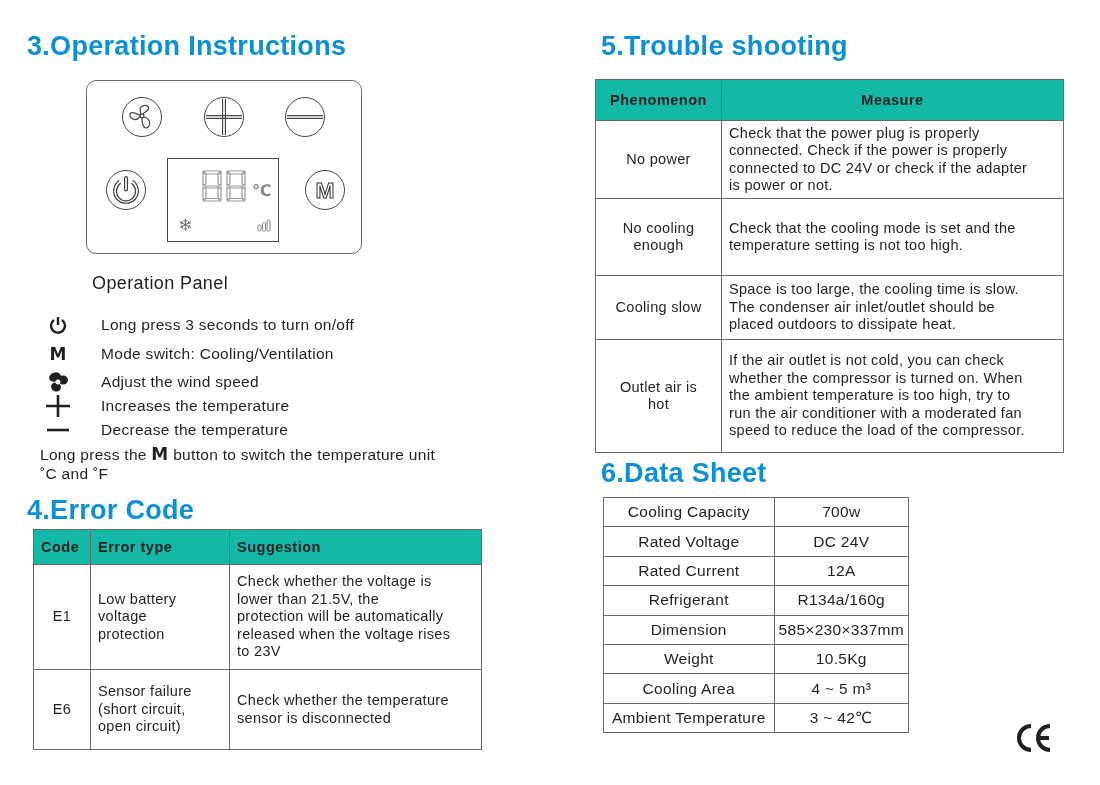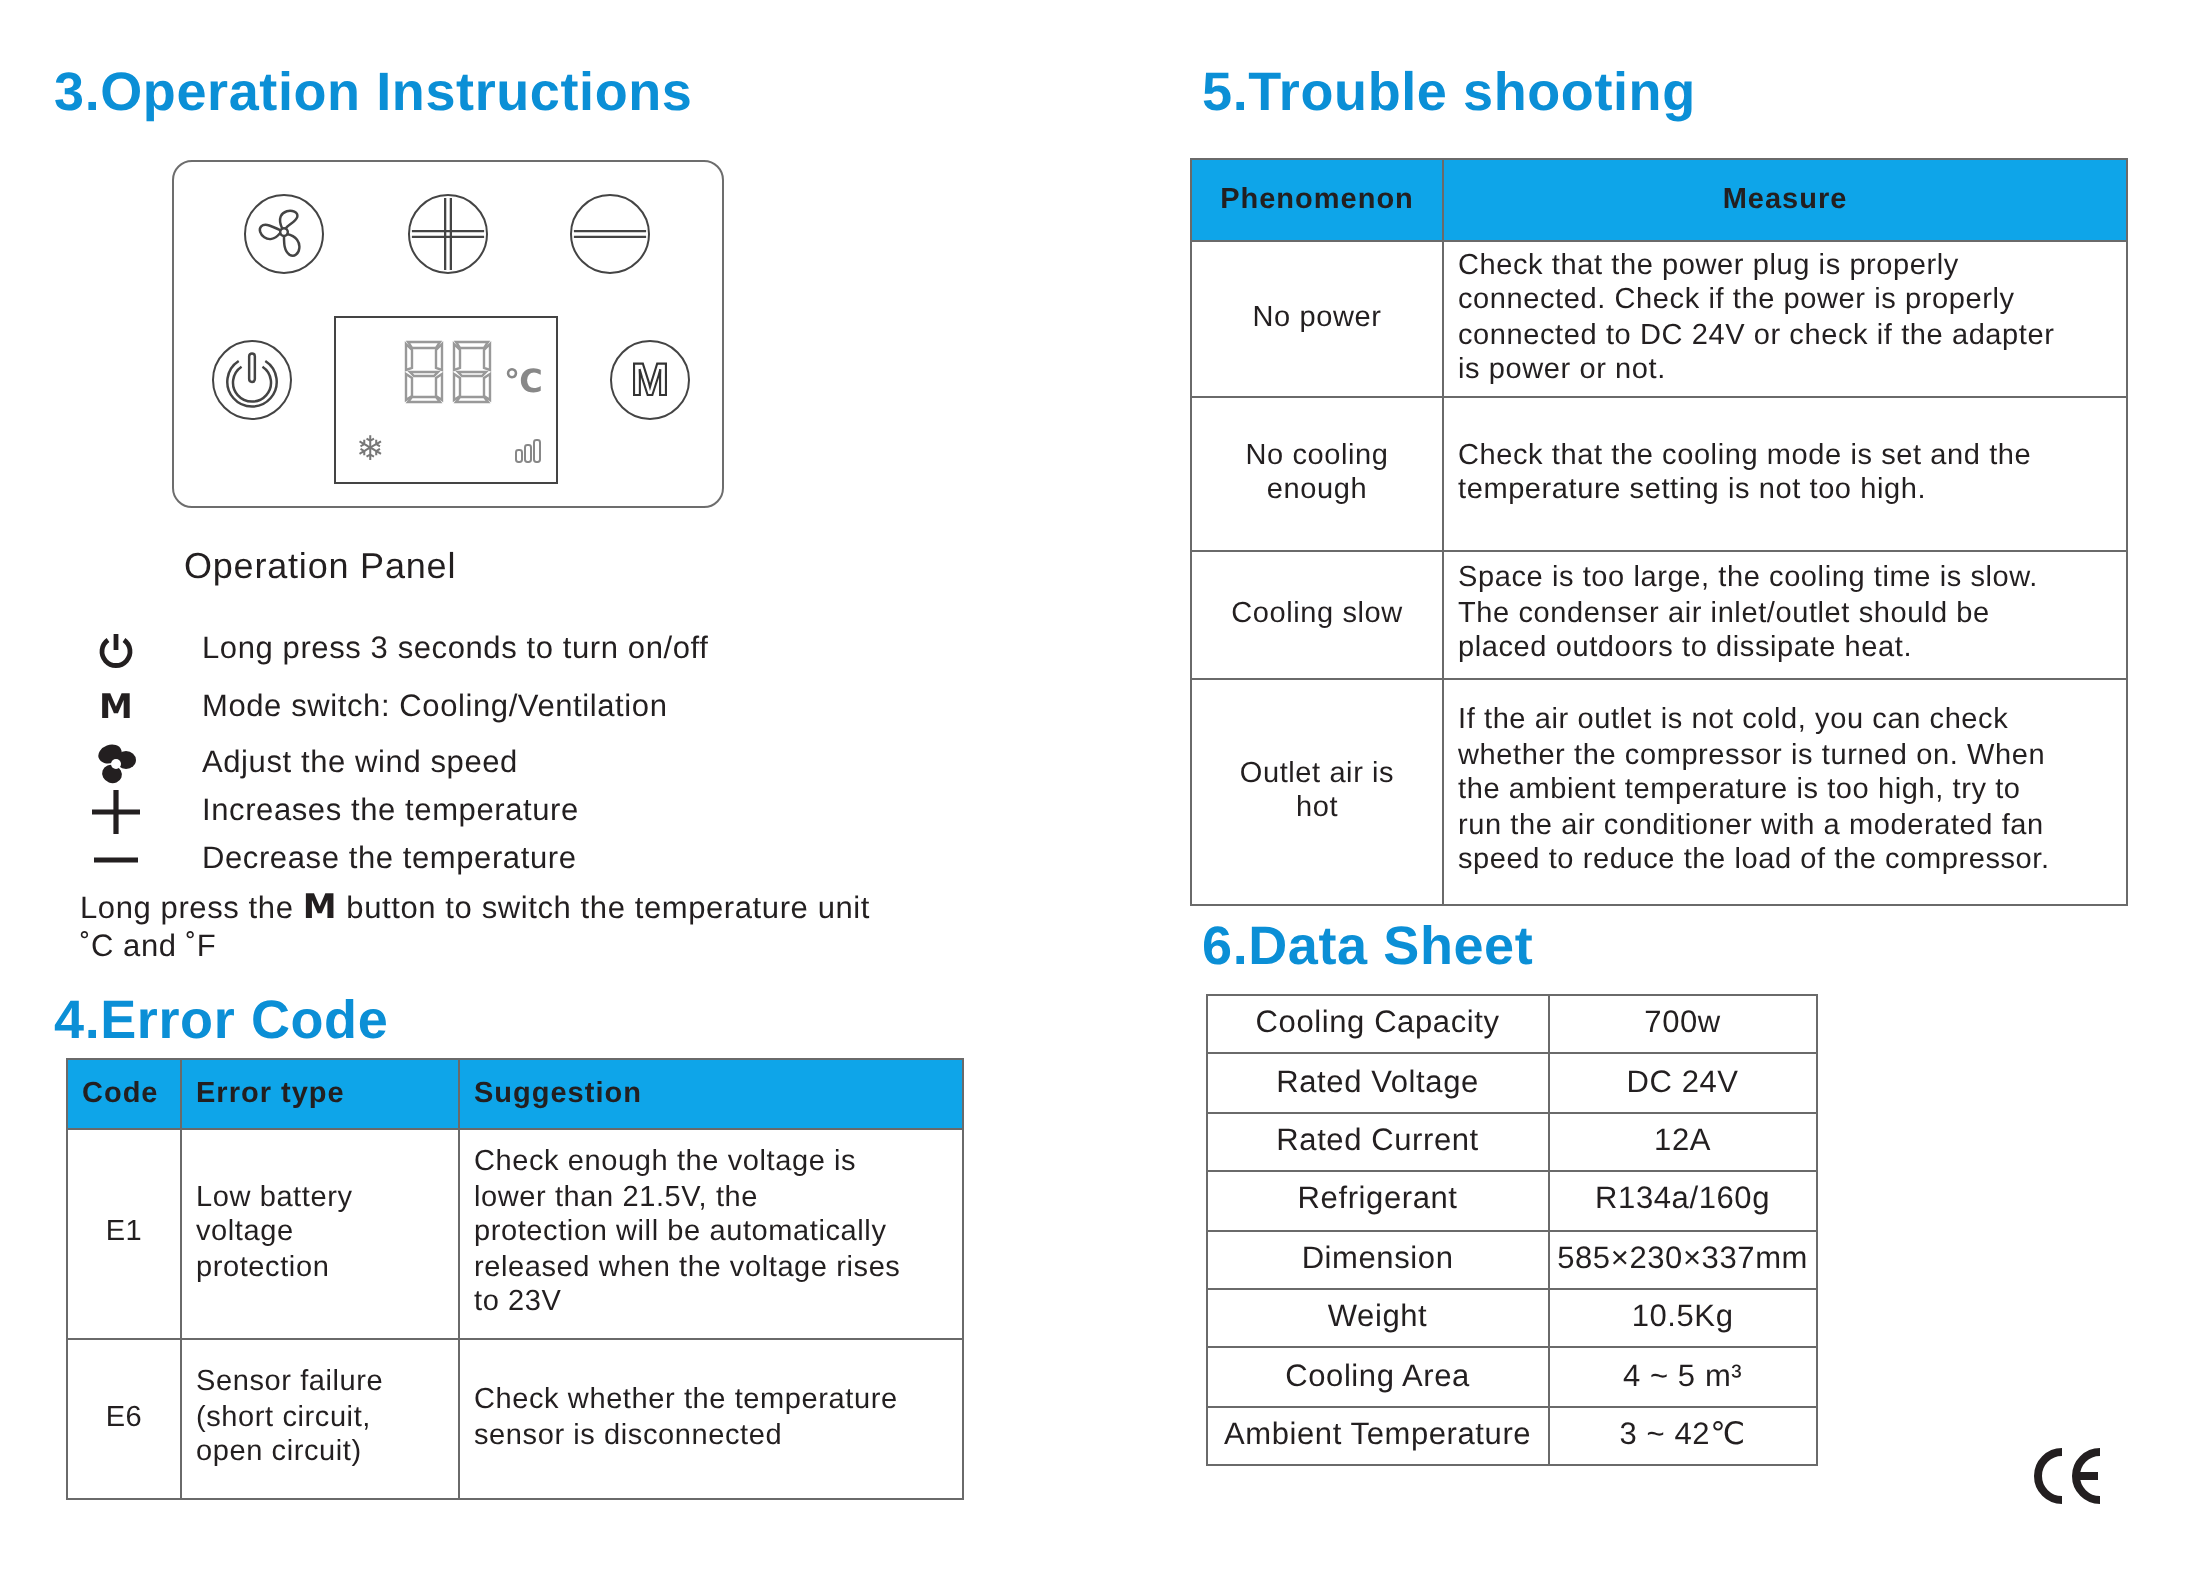--- a/index.html
+++ b/index.html
@@ -19,21 +19,21 @@
 
   .subheading { position: absolute; left: 92px; top: 273px; font-size: 18px; font-weight: normal; letter-spacing: 0.4px; }
   .legend-row { position: absolute; left: 40px; display: flex; align-items: center; height: 22px; justify-content: flex-end; }
   .legend-icon { width: 36px; display: flex; justify-content: center; align-items: center; }
   .legend-text { position: absolute; left: 61px; font-size: 15.5px; white-space: nowrap; letter-spacing: 0.3px; }
   .note { position: absolute; left: 40px; top: 445px; font-size: 15.5px; line-height: 19px; letter-spacing: 0.3px; }
   .note .m-glyph { font-weight: bold; font-size: 17px; font-family: "DejaVu Sans", sans-serif; }
 
   table { border-collapse: collapse; position: absolute; font-size: 14.5px; letter-spacing: 0.3px; }
   td, th { border: 1.5px solid #6a6a6a; }
-  th { background: #0ea5e9; font-weight: bold; font-size: 14.5px; letter-spacing: 0.5px; }
+  th { background: #14b8a6; font-weight: bold; font-size: 14.5px; letter-spacing: 0.5px; }
 
   .err { left: 33px; top: 529px; width: 449px; }
   .err th { height: 35px; text-align: left; padding-left: 7px; }
   .err td { vertical-align: middle; padding: 4px 7px; line-height: 17.5px; }
   .err td.code { text-align: center; }
 
   .ts { left: 595px; top: 79px; width: 469px; }
   .ts th { height: 41px; text-align: center; }
   .ts td { padding: 3px 7px; line-height: 17.5px; vertical-align: middle; }
   .ts td.ph { text-align: center; }
@@ -199,21 +199,21 @@
     <th>Suggestion</th>
   </tr>
   <tr style="height:105px;">
     <td class="code">E1</td>
     <td>
       <div>Low battery</div>
       <div>voltage</div>
       <div>protection</div>
     </td>
     <td>
-      <div>Check enough the voltage is</div>
+      <div>Check whether the voltage is</div>
       <div>lower than 21.5V,   the</div>
       <div>protection will be automatically</div>
       <div>released when the voltage rises</div>
       <div>to 23V</div>
     </td>
   </tr>
   <tr style="height:80px;">
     <td class="code">E6</td>
     <td>
       <div>Sensor failure</div>

